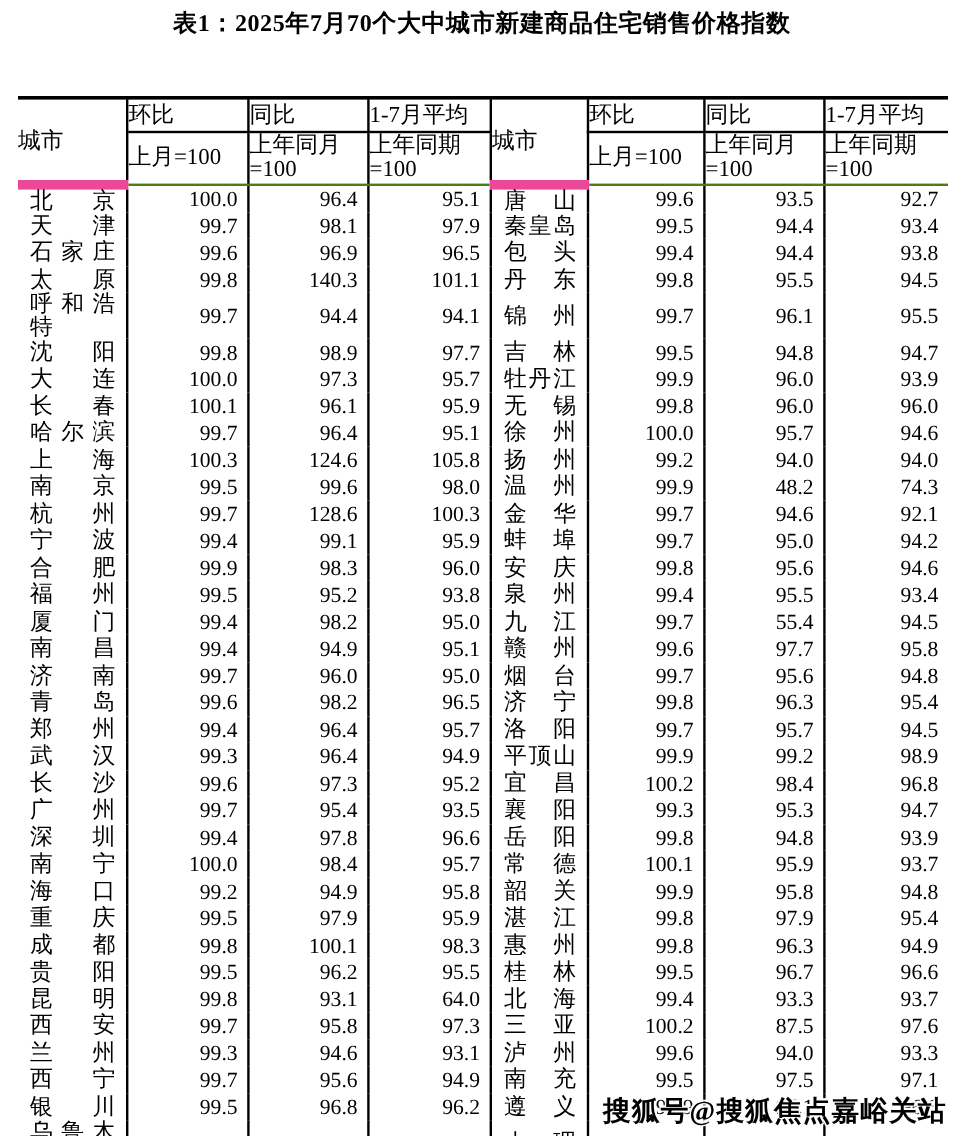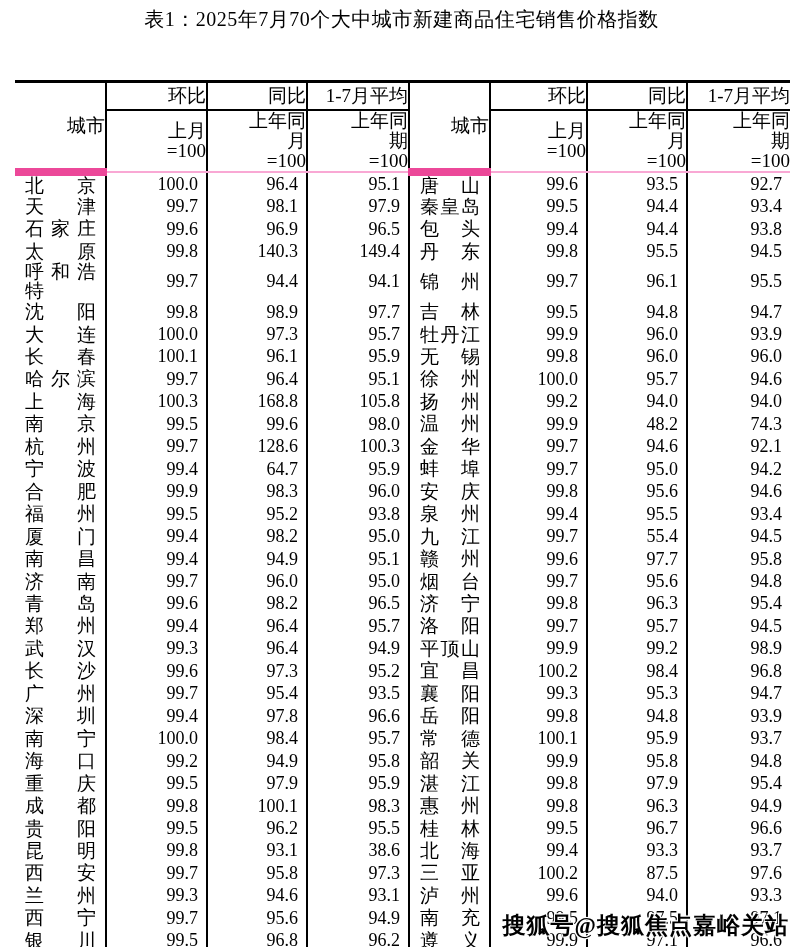--- a/index.html
+++ b/index.html
@@ -1,31 +1,31 @@
 <!DOCTYPE html>
 <html><head>
 <meta charset="utf-8">
 <style>
   html,body{margin:0;padding:0;background:#fff;}
   #page{position:relative;width:803px;height:947px;background:#fff;overflow:hidden;
         font-family:"Liberation Serif","DejaVu Serif",serif;color:#000;}
   .title{position:absolute;top:6px;left:0;width:100%;text-align:center;
-         font-size:20px;font-weight:normal;letter-spacing:0.5px;}
+         font-size:20px;font-weight:bold;letter-spacing:0.5px;}
   table{position:absolute;left:15px;top:80px;width:775px;border-collapse:collapse;
         table-layout:fixed;border-top:3px solid #000;border-bottom:3px solid #000;}
   col.c1{width:91px}col.c2{width:101px}col.c3{width:100px}col.c4{width:102px}
   col.c5{width:81px}col.c6{width:97px}col.c7{width:100px}col.c8{width:103px}
-  th{font-weight:normal;font-size:19px;text-align:right;vertical-align:middle;padding:0;}
+  th{font-weight:normal;font-size:19px;text-align:left;vertical-align:middle;padding:0;}
   tr.h1 th{height:23px;}
   tr.h2 th{height:42px;line-height:20px;}
   th,td{border-right:2px solid #000;}
   th.last,td:nth-child(8){border-right:none;}
   tr.h1 th.grp{border-bottom:2px solid #000;}
   th.cityhead{border-bottom:8px solid #ec4899;}
-  tr.h2 th{border-bottom:2px solid #f9a8d4;padding-left:40px;}
+  tr.h2 th{border-bottom:2px solid #4d7c0f;}
   tbody tr{height:22.457px;}
   td{font-size:18px;vertical-align:middle;padding:0;line-height:1;}
   td.num{text-align:right;padding-right:8px;}
   td.city{font-size:19px;text-align:justify;text-align-last:justify;
           padding-left:10px;padding-right:9px;}
   .sub2:empty{display:none;}
   .sub1,.sub2{display:block;}
   .watermark{position:absolute;right:14px;bottom:6px;font-size:23px;font-weight:bold;
              letter-spacing:1px;white-space:nowrap;
              text-shadow:-1px -1px 0 #fff,1px -1px 0 #fff,-1px 1px 0 #fff,1px 1px 0 #fff,
@@ -114,21 +114,21 @@
           <td class="num">96.5</td>
           <td class="city">包头</td>
           <td class="num">99.4</td>
           <td class="num">94.4</td>
           <td class="num">93.8</td>
         </tr>
         <tr>
           <td class="city">太原</td>
           <td class="num">99.8</td>
           <td class="num">140.3</td>
-          <td class="num">149.4</td>
+          <td class="num">101.1</td>
           <td class="city">丹东</td>
           <td class="num">99.8</td>
           <td class="num">95.5</td>
           <td class="num">94.5</td>
         </tr>
         <tr>
           <td class="city">呼和浩特</td>
           <td class="num">99.7</td>
           <td class="num">94.4</td>
           <td class="num">94.1</td>
@@ -173,21 +173,21 @@
           <td class="num">96.4</td>
           <td class="num">95.1</td>
           <td class="city">徐州</td>
           <td class="num">100.0</td>
           <td class="num">95.7</td>
           <td class="num">94.6</td>
         </tr>
         <tr>
           <td class="city">上海</td>
           <td class="num">100.3</td>
-          <td class="num">168.8</td>
+          <td class="num">124.6</td>
           <td class="num">105.8</td>
           <td class="city">扬州</td>
           <td class="num">99.2</td>
           <td class="num">94.0</td>
           <td class="num">94.0</td>
         </tr>
         <tr>
           <td class="city">南京</td>
           <td class="num">99.5</td>
           <td class="num">99.6</td>
@@ -203,21 +203,21 @@
           <td class="num">128.6</td>
           <td class="num">100.3</td>
           <td class="city">金华</td>
           <td class="num">99.7</td>
           <td class="num">94.6</td>
           <td class="num">92.1</td>
         </tr>
         <tr>
           <td class="city">宁波</td>
           <td class="num">99.4</td>
-          <td class="num">64.7</td>
+          <td class="num">99.1</td>
           <td class="num">95.9</td>
           <td class="city">蚌埠</td>
           <td class="num">99.7</td>
           <td class="num">95.0</td>
           <td class="num">94.2</td>
         </tr>
         <tr>
           <td class="city">合肥</td>
           <td class="num">99.9</td>
           <td class="num">98.3</td>
@@ -374,21 +374,21 @@
           <td class="num">95.5</td>
           <td class="city">桂林</td>
           <td class="num">99.5</td>
           <td class="num">96.7</td>
           <td class="num">96.6</td>
         </tr>
         <tr>
           <td class="city">昆明</td>
           <td class="num">99.8</td>
           <td class="num">93.1</td>
-          <td class="num">38.6</td>
+          <td class="num">64.0</td>
           <td class="city">北海</td>
           <td class="num">99.4</td>
           <td class="num">93.3</td>
           <td class="num">93.7</td>
         </tr>
         <tr>
           <td class="city">西安</td>
           <td class="num">99.7</td>
           <td class="num">95.8</td>
           <td class="num">97.3</td>

